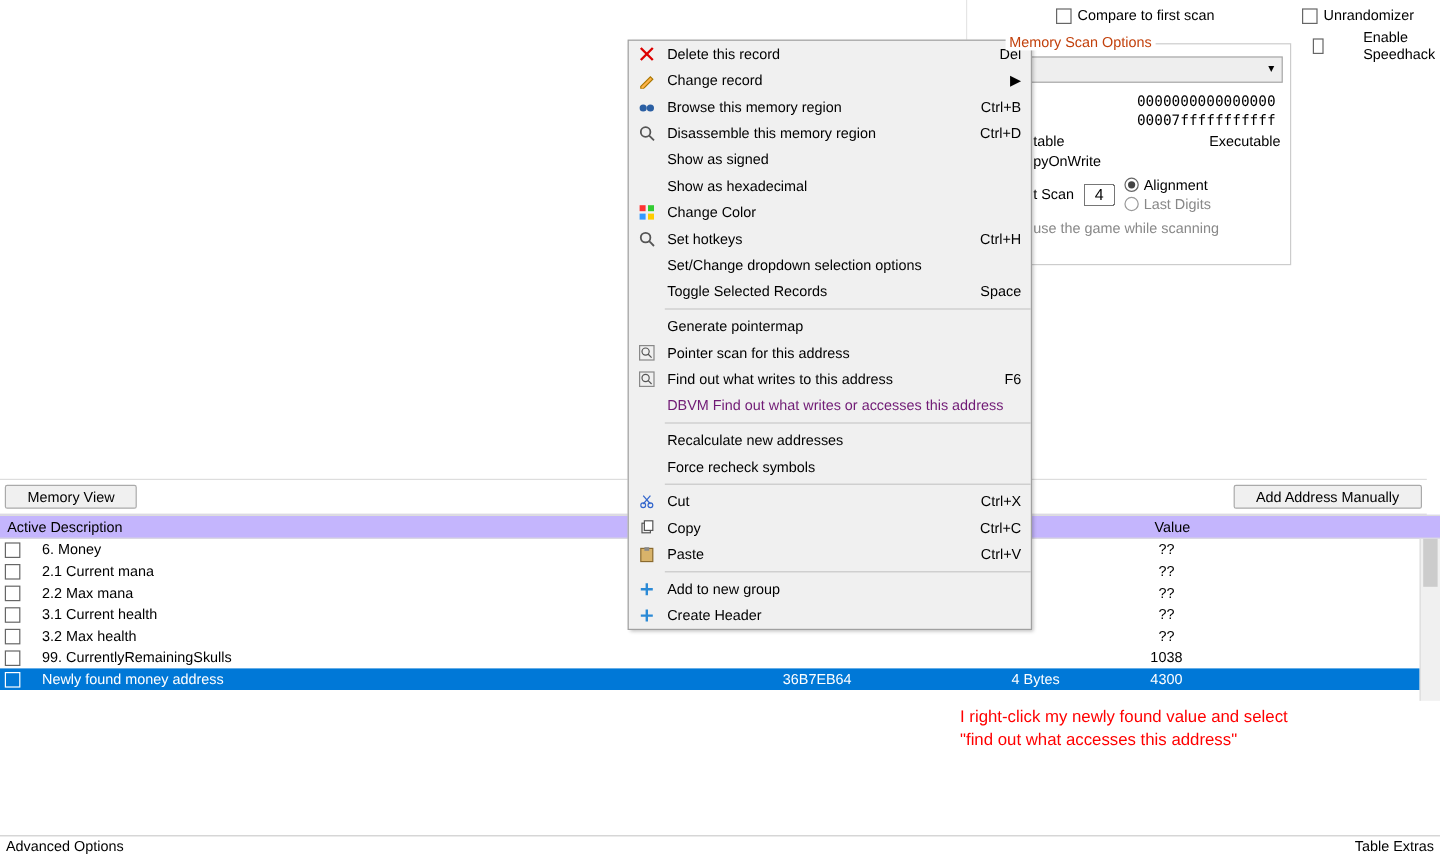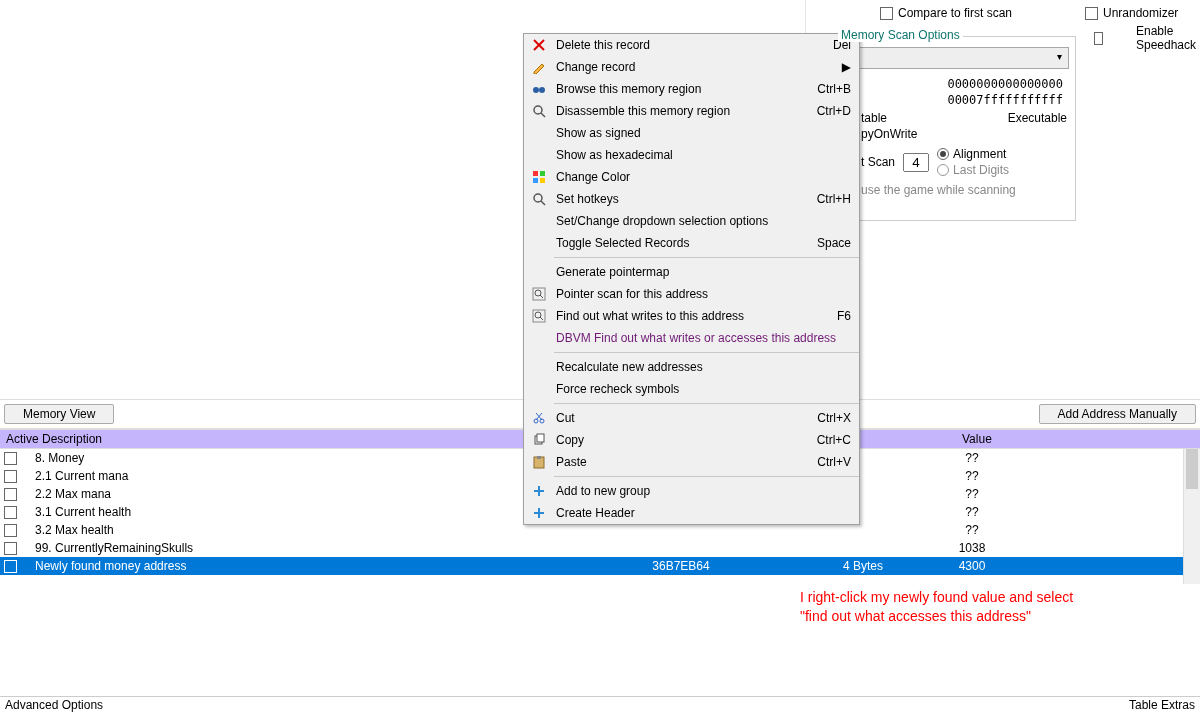--- a/index.html
+++ b/index.html
@@ -5,21 +5,21 @@
   * { box-sizing: border-box; margin: 0; padding: 0; }
   body { font-family: "Segoe UI", Tahoma, sans-serif; font-size: 12px; color: #000; background: #fff; width: 1200px; height: 714px; overflow: hidden; position: relative; }
 
   .right-panel { position: absolute; right: 0; top: 0; width: 395px; }
   .right-panel .cb { width: 13px; height: 13px; border: 1px solid #666; margin-right: 5px; background: #fff; }
   .addrline { text-align:right; padding:2px 12px 0 0; font-family: Consolas, monospace; }
 
   .bottom-bar { position:absolute; bottom:0; left:0; right:0; height:18px; background:#fff; border-top:1px solid #ccc; padding:1px 5px; display:flex; justify-content:space-between; font-size:12px;}
   .table-extras { text-align:left; }
 
-  .mid-buttons { position:absolute; left:0; top:399px; right:0; height:30px; border-top:1px solid #ddd; border-bottom:1px solid #ddd; display:flex; align-items:center; justify-content:space-between; padding:0 4px; }
+  .mid-buttons { position:absolute; left:0; top:399px; right:11px; height:30px; border-top:1px solid #ddd; border-bottom:1px solid #ddd; display:flex; align-items:center; justify-content:space-between; padding:0 4px; }
   .mid-buttons button { font-size:12px; padding:2px 18px; background:#f0f0f0; border:1px solid #aaa; border-radius:2px;}
   
   .table-header { position:absolute; left:0; right:0; top:429px; height:20px; border-top:1px solid #ddd; border-bottom:1px solid #ddd; display:flex; align-items:center; font-size:12px; background:#c4b5fd;}
   .th { padding:2px 6px; }
   .th.active{ width:36px;}
   .th.desc{ width:520px;}
   .th.addr{ width:280px;}
   .th.type{ width:120px;}
   .th.value{ }
 
@@ -66,21 +66,21 @@
   <div style="position:absolute; left:280px; top:6px; display:flex; align-items:center;">
     <div class="cb"></div>
     <span>Unrandomizer</span>
   </div>
   <div style="position:absolute; left:289px; top:24px; display:flex; align-items:center;gap:28px;">
     <div class="cb"></div>
     <span>Enable Speedhack</span>
   </div>
 </div>
 
-<div style="position:absolute; left:838px; top:28px; color:#0f766e; background:#fff; padding:0 3px; z-index:2;">Memory Scan Options</div>
+<div style="position:absolute; left:838px; top:28px; color:#c2410c; background:#fff; padding:0 3px; z-index:2;">Memory Scan Options</div>
 <div style="position:absolute; left:828px; top:36px; width:248px; height:185px; border:1px solid #ccc;">
   <div style="margin:10px 6px 0 26px; height:22px; border:1px solid #a7a7a7; position:relative; background:#eee;">
     <span style="position:absolute; right:6px; top:3px; font-size:10px;">▾</span>
   </div>
   <div class="addrline" style="margin-top:6px;">0000000000000000</div>
   <div class="addrline">00007fffffffffff</div>
   <div style="display:flex; padding:4px 8px 0 32px; justify-content:space-between;">
     <span>table</span>
     <span style="display:flex;align-items:center;">
         <span class="cb filled" style="display:inline-block;"></span>
@@ -116,21 +116,21 @@
   <div class="th active">Active</div>
   <div class="th desc">Description</div>
   <div class="th addr"></div>
   <div class="th type"></div>
   <div class="th value">Value</div>
 </div>
 
 <div class="table-body" id="table-body">
     <div class="row-item">
       <div class="cb"></div>
-      <div class="cell-desc">8. Money</div>
+      <div class="cell-desc">6. Money</div>
       <div class="cell-addr"></div>
       <div class="cell-type"></div>
       <div class="cell-value">??</div>
     </div>
     <div class="row-item">
       <div class="cb"></div>
       <div class="cell-desc">2.1 Current mana</div>
       <div class="cell-addr"></div>
       <div class="cell-type"></div>
       <div class="cell-value">??</div>

